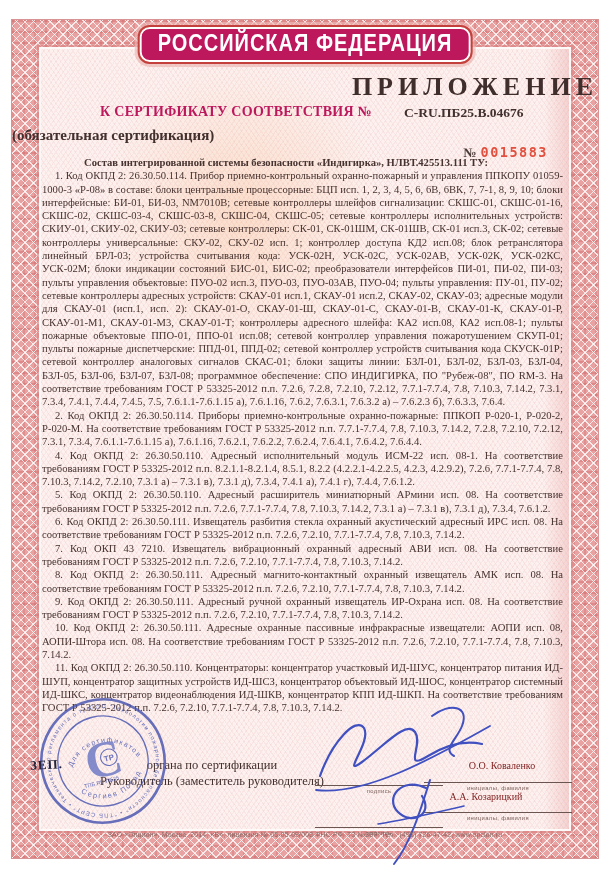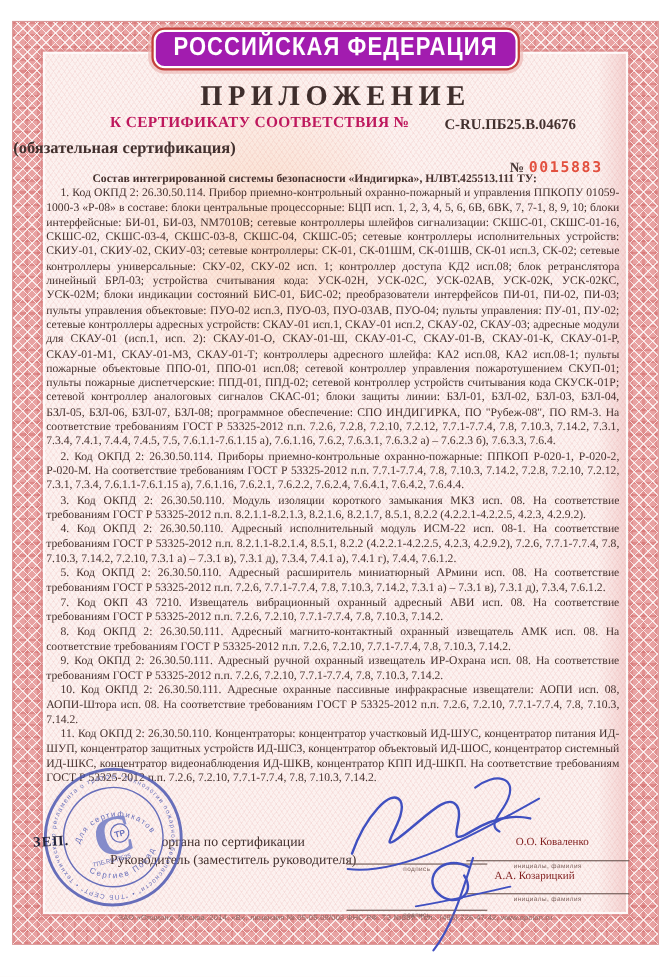--- a/index.html
+++ b/index.html
@@ -19,25 +19,25 @@
     background-image:
       repeating-linear-gradient(55deg, rgba(226,150,150,.12) 0 1px, transparent 1px 4px),
       repeating-linear-gradient(-55deg, rgba(226,150,150,.12) 0 1px, transparent 1px 4px);
     box-shadow:0 0 0 2px rgba(255,255,255,.95), 0 0 0 4px rgba(214,122,122,.55);}
   .watermark{position:absolute;left:60px;top:15px;width:280px;height:300px;
     background:radial-gradient(ellipse at center, rgba(247,182,132,.34), rgba(247,182,132,0) 72%);}
   .rightband{position:absolute;right:0;top:0;bottom:0;width:26px;
     background:linear-gradient(90deg, rgba(230,160,160,0), rgba(230,160,160,.38));}
   
   .banner{position:absolute;top:7px;left:50%;transform:translateX(-50%);
-    background:#a21caf;border:2px solid #ffffff;outline:2px solid #c4403c;border-radius:10px;
+    background:#be185d;border:2px solid #ffffff;outline:2px solid #c4403c;border-radius:10px;
     padding:3px 16px 5px;box-shadow:0 0 0 5px rgba(233,176,174,.6);white-space:nowrap;}
   .banner span{display:inline-block;color:#ffffff;font-family:"Liberation Sans",sans-serif;
     font-weight:700;font-size:20px;letter-spacing:1px;transform:scaleY(1.18);}
-  .title{position:absolute;top:52px;left:0;width:100%;margin:0;text-align:center;
+  .title{position:absolute;top:52px;left:0;width:100%;margin:0;text-align:right;
     font-size:26px;font-weight:700;letter-spacing:5px;color:#3f2e2c;}
   .subtitle{position:absolute;top:84px;left:88px;font-size:14px;font-weight:700;
     letter-spacing:.3px;color:#be185d;}
   .certnum{position:absolute;top:85px;left:376px;font-size:13.5px;font-weight:700;color:#42302e;margin-left:16px;}
   .note{position:absolute;top:107px;left:0;width:470px;text-align:left;
     font-size:15px;font-weight:700;color:#42302e;}
   .serial{position:absolute;top:123px;right:50px;white-space:nowrap;}
   .serial .nsign{font-size:13px;font-weight:700;color:#4a3a38;}
   .serial .digits{font-family:"DejaVu Sans Mono",monospace;font-weight:700;font-size:13.5px;
     letter-spacing:1.5px;color:#e2503f;}
@@ -85,23 +85,23 @@
 
   <div class="serial">
     <span class="nsign">№</span>
     <span class="digits">0015883</span>
   </div>
 
   <div class="bodytext">
     <p class="intro">Состав интегрированной системы безопасности «Индигирка», НЛВТ.425513.111 ТУ:</p>
     <p>1. Код ОКПД 2: 26.30.50.114. Прибор приемно-контрольный охранно-пожарный и управления ППКОПУ 01059-1000-3 «Р-08» в составе:  блоки центральные процессорные: БЦП исп. 1, 2, 3, 4, 5, 6, 6В, 6ВК, 7, 7-1, 8, 9, 10; блоки интерфейсные: БИ-01, БИ-03, NM7010B;  сетевые контроллеры шлейфов сигнализации: СКШС-01, СКШС-01-16, СКШС-02, СКШС-03-4, СКШС-03-8, СКШС-04, СКШС-05; сетевые контроллеры исполнительных устройств: СКИУ-01, СКИУ-02, СКИУ-03; сетевые контроллеры: СК-01, СК-01ШМ, СК-01ШВ, СК-01 исп.3, СК-02; сетевые контроллеры универсальные: СКУ-02, СКУ-02 исп. 1; контроллер доступа КД2 исп.08; блок ретранслятора линейный БРЛ-03; устройства считывания кода: УСК-02Н, УСК-02С, УСК-02АВ, УСК-02К, УСК-02КС, УСК-02М; блоки индикации состояний БИС-01, БИС-02; преобразователи интерфейсов ПИ-01, ПИ-02, ПИ-03; пульты управления объектовые: ПУО-02 исп.3, ПУО-03, ПУО-03АВ, ПУО-04; пульты управления: ПУ-01, ПУ-02; сетевые контроллеры адресных устройств: СКАУ-01 исп.1, СКАУ-01 исп.2, СКАУ-02, СКАУ-03; адресные модули для СКАУ-01 (исп.1, исп. 2): СКАУ-01-О, СКАУ-01-Ш, СКАУ-01-С, СКАУ-01-В, СКАУ-01-К, СКАУ-01-Р, СКАУ-01-М1, СКАУ-01-М3, СКАУ-01-Т; контроллеры адресного шлейфа: КА2 исп.08, КА2 исп.08-1; пульты пожарные объектовые ППО-01, ППО-01 исп.08; сетевой контроллер управления пожаротушением СКУП-01; пульты пожарные диспетчерские: ППД-01, ППД-02; сетевой контроллер устройств считывания кода СКУСК-01Р; сетевой контроллер аналоговых сигналов СКАС-01; блоки защиты линии: БЗЛ-01, БЗЛ-02, БЗЛ-03, БЗЛ-04, БЗЛ-05, БЗЛ-06, БЗЛ-07, БЗЛ-08; программное обеспечение: СПО ИНДИГИРКА, ПО "Рубеж-08", ПО RM-3. На соответствие требованиям ГОСТ Р 53325-2012 п.п. 7.2.6, 7.2.8, 7.2.10, 7.2.12, 7.7.1-7.7.4, 7.8, 7.10.3, 7.14.2, 7.3.1, 7.3.4, 7.4.1, 7.4.4, 7.4.5, 7.5, 7.6.1.1-7.6.1.15 а), 7.6.1.16, 7.6.2, 7.6.3.1, 7.6.3.2 а) – 7.6.2.3 б), 7.6.3.3, 7.6.4.</p>
     <p>2. Код ОКПД 2: 26.30.50.114. Приборы приемно-контрольные охранно-пожарные: ППКОП Р-020-1, Р-020-2, Р-020-М. На соответствие требованиям ГОСТ Р 53325-2012 п.п. 7.7.1-7.7.4, 7.8, 7.10.3, 7.14.2, 7.2.8, 7.2.10, 7.2.12, 7.3.1, 7.3.4, 7.6.1.1-7.6.1.15 а), 7.6.1.16, 7.6.2.1, 7.6.2.2, 7.6.2.4, 7.6.4.1, 7.6.4.2, 7.6.4.4.</p>
-    <p>3. Код ОКПД 2: 26.30.50.110. Модуль изоляции короткого замыкания МКЗ исп. 08. На соответствие требованиям ГОСТ Р 53325-2012 п.п. 8.2.1.1-8.2.1.3, 8.2.1.6, 8.2.1.7, 8.5.1, 8.2.2 (4.2.2.1-4.2.2.5, 4.2.3, 4.2.9.2).</p>
     <p>4. Код ОКПД 2: 26.30.50.110. Адресный исполнительный модуль ИСМ-22 исп. 08-1. На соответствие требованиям ГОСТ Р 53325-2012 п.п. 8.2.1.1-8.2.1.4, 8.5.1, 8.2.2 (4.2.2.1-4.2.2.5, 4.2.3, 4.2.9.2), 7.2.6, 7.7.1-7.7.4, 7.8, 7.10.3, 7.14.2, 7.2.10, 7.3.1 а) – 7.3.1 в), 7.3.1 д), 7.3.4, 7.4.1 а), 7.4.1 г), 7.4.4, 7.6.1.2.</p>
     <p>5. Код ОКПД 2: 26.30.50.110. Адресный расширитель миниатюрный АРмини исп. 08. На соответствие требованиям ГОСТ Р 53325-2012 п.п. 7.2.6, 7.7.1-7.7.4, 7.8, 7.10.3, 7.14.2, 7.3.1 а) – 7.3.1 в), 7.3.1 д), 7.3.4, 7.6.1.2.</p>
+    <p>6. Код ОКПД 2: 26.30.50.111. Извещатель разбития стекла охранный акустический адресный ИРС исп. 08. На соответствие требованиям ГОСТ Р 53325-2012 п.п. 7.2.6, 7.2.10, 7.7.1-7.7.4, 7.8, 7.10.3, 7.14.2.</p>
     <p>7. Код ОКП 43 7210. Извещатель вибрационный  охранный адресный АВИ исп. 08. На соответствие требованиям ГОСТ Р 53325-2012 п.п. 7.2.6, 7.2.10, 7.7.1-7.7.4, 7.8, 7.10.3, 7.14.2.</p>
     <p>8. Код ОКПД 2: 26.30.50.111. Адресный магнито-контактный охранный извещатель АМК исп. 08. На соответствие требованиям ГОСТ Р 53325-2012 п.п. 7.2.6, 7.2.10, 7.7.1-7.7.4, 7.8, 7.10.3, 7.14.2.</p>
     <p>9. Код ОКПД 2: 26.30.50.111. Адресный ручной охранный извещатель ИР-Охрана исп. 08. На соответствие требованиям ГОСТ Р 53325-2012 п.п. 7.2.6, 7.2.10, 7.7.1-7.7.4, 7.8, 7.10.3, 7.14.2.</p>
     <p>10. Код ОКПД 2: 26.30.50.111. Адресные охранные пассивные инфракрасные извещатели: АОПИ исп. 08, АОПИ-Штора исп. 08. На соответствие требованиям ГОСТ Р 53325-2012 п.п. 7.2.6, 7.2.10, 7.7.1-7.7.4, 7.8, 7.10.3, 7.14.2.</p>
     <p>11. Код ОКПД 2: 26.30.50.110. Концентраторы: концентратор участковый ИД-ШУС, концентратор питания ИД-ШУП, концентратор защитных устройств ИД-ШСЗ, концентратор объектовый ИД-ШОС, концентратор системный ИД-ШКС, концентратор видеонаблюдения ИД-ШКВ, концентратор КПП ИД-ШКП. На соответствие требованиям ГОСТ Р 53325-2012 п.п. 7.2.6, 7.2.10, 7.7.1-7.7.4, 7.8, 7.10.3, 7.14.2.</p>
   </div>
 
   <div class="siglabel lab-head">
     <div>органа по сертификации</div>
     <div>Руководитель (заместитель руководителя)</div>

